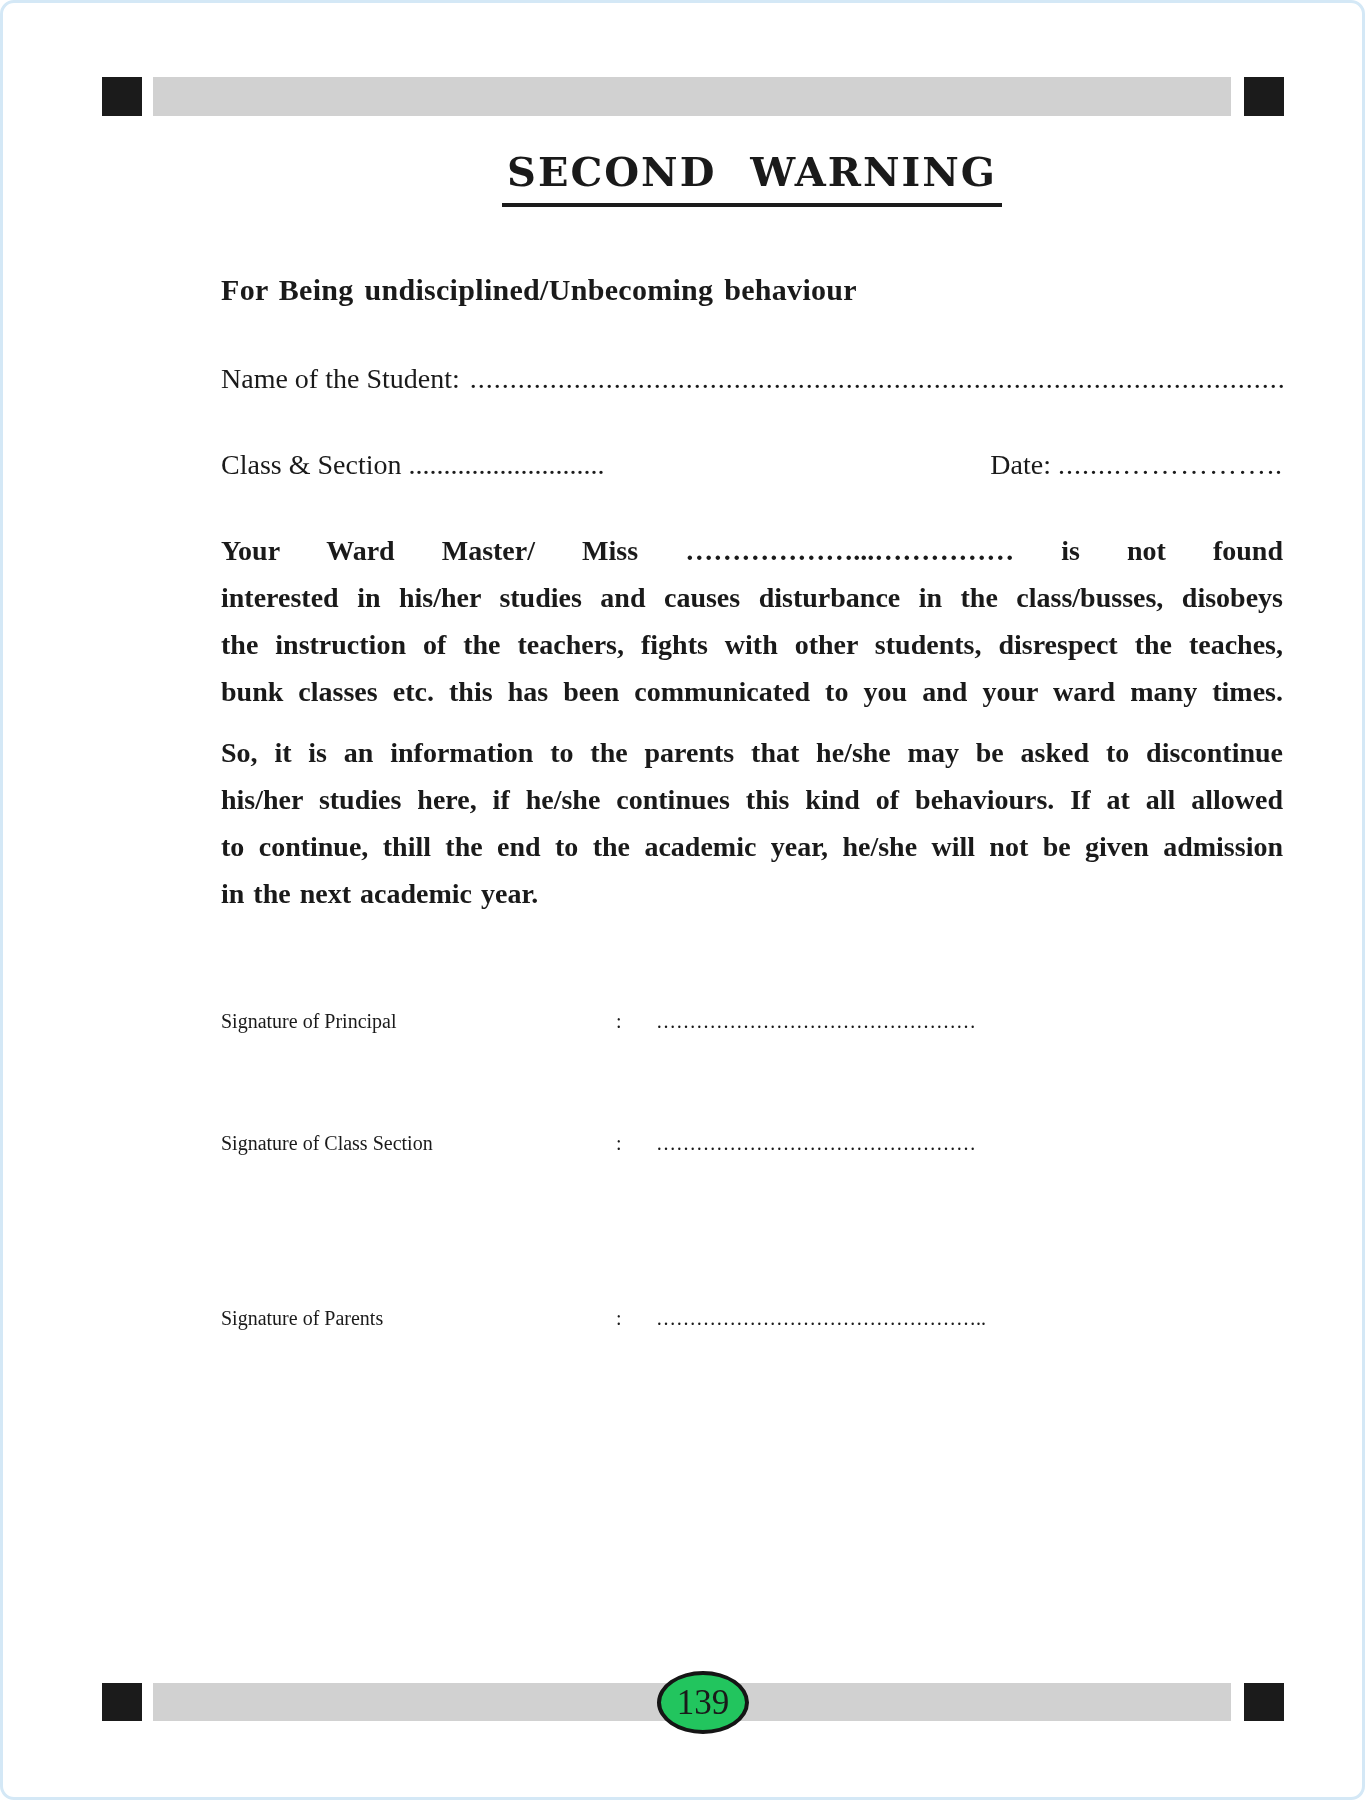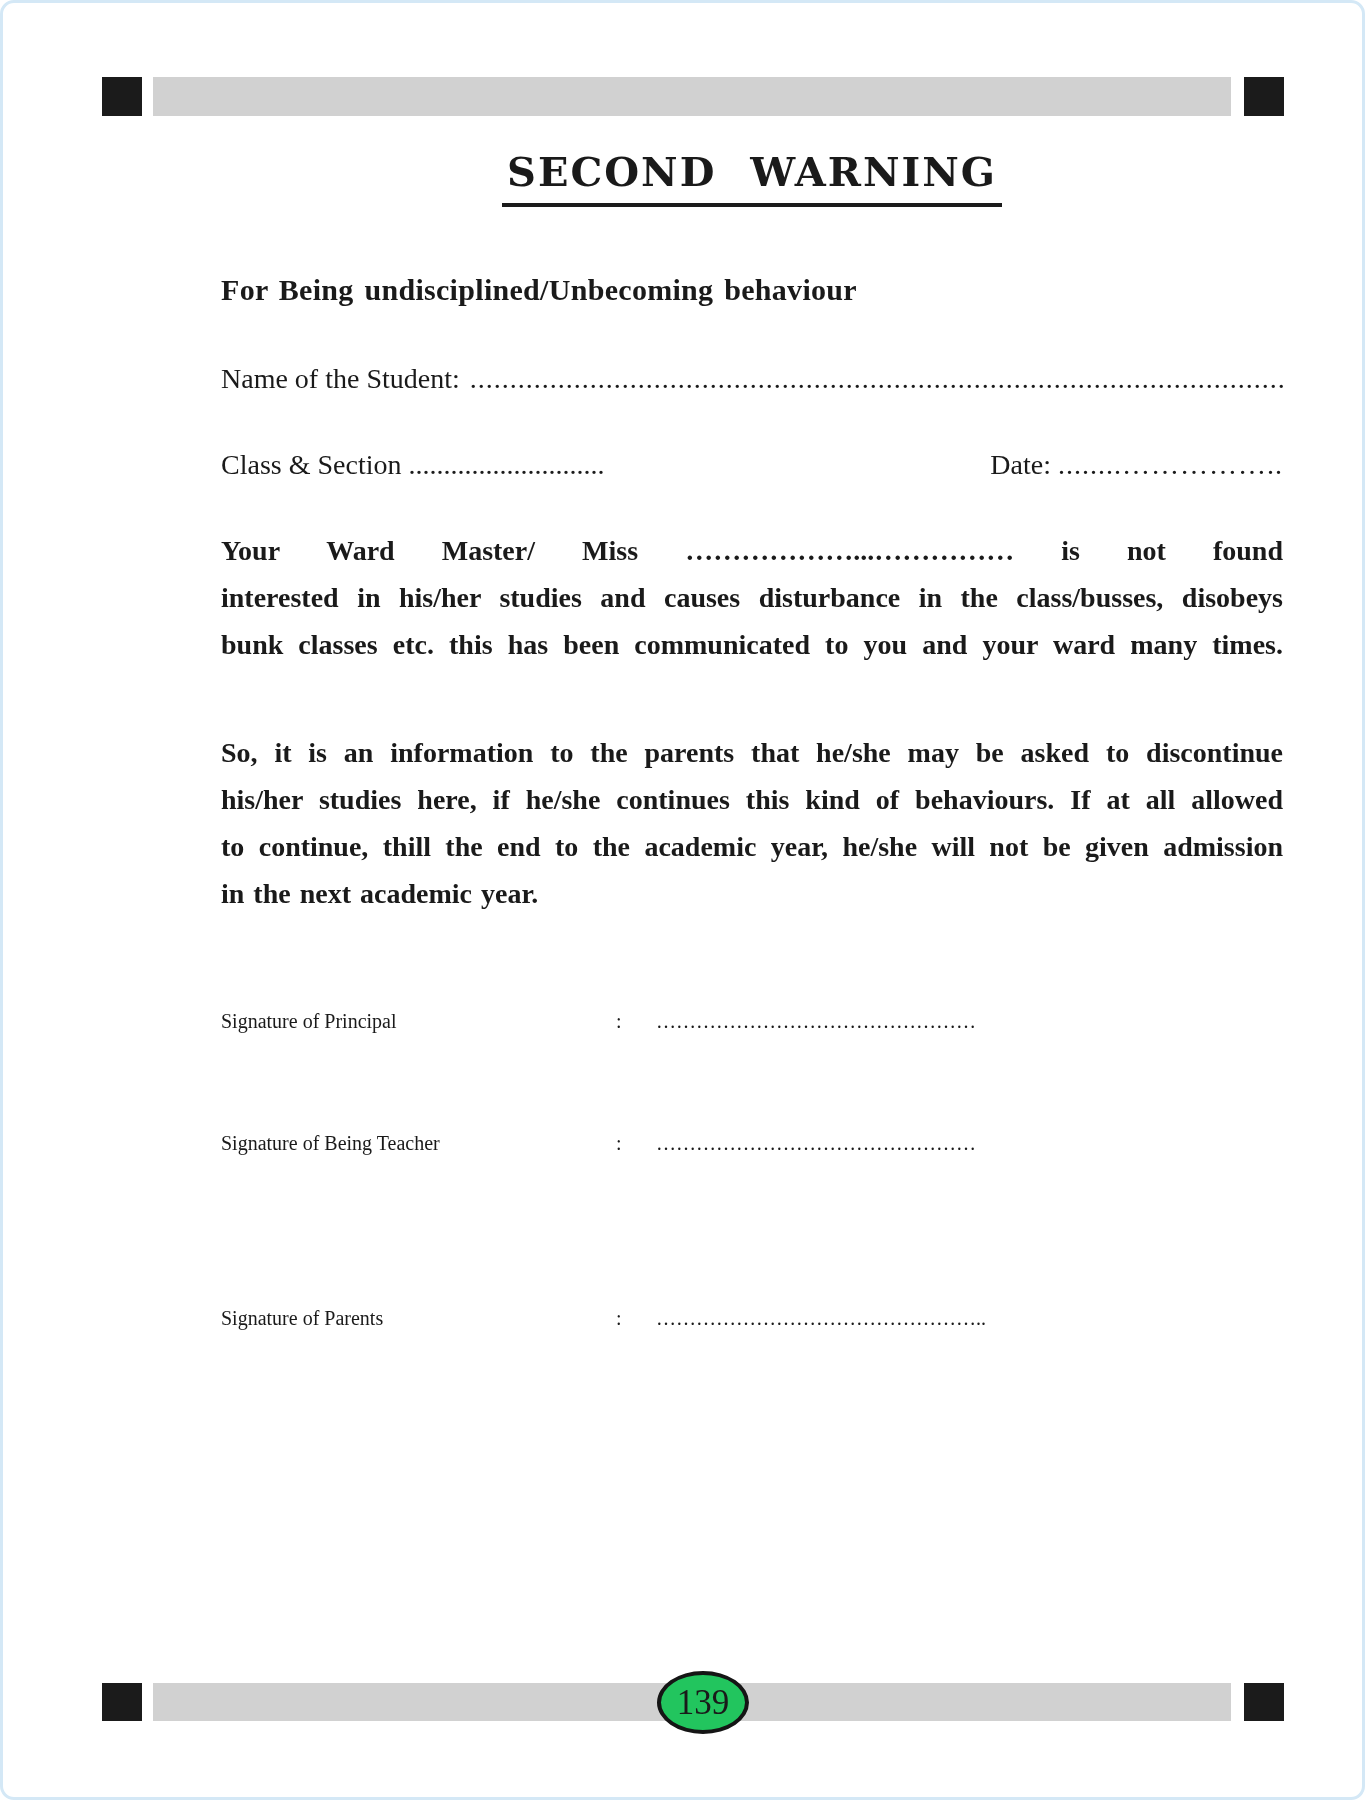--- a/index.html
+++ b/index.html
@@ -140,38 +140,39 @@
     </span>
     <span class="right-part">
       <span>Date:</span>
       <span class="dots-run">........……………..</span>
     </span>
   </div>
 
   <div class="col para para-1">
     <div class="jline">Your Ward Master/ Miss ………………...…………… is not found</div>
     <div class="jline">interested in his/her studies and causes disturbance in the class/busses, disobeys</div>
+    <div class="jline">the instruction of the teachers, fights with other students, disrespect the teaches,</div>
     <div class="jline">bunk classes etc. this has been communicated to you and your ward many times.</div>
   </div>
 
   <div class="col para para-2">
     <div class="jline">So, it is an information to the parents that he/she may be asked to discontinue</div>
     <div class="jline">his/her studies here, if he/she continues this kind of behaviours. If at all allowed</div>
     <div class="jline">to continue, thill the end to the academic year, he/she will not be given admission</div>
     <div class="jline last">in the next academic year.</div>
   </div>
 
   <div class="col sig-row sig-principal">
     <span class="sig-label">Signature of Principal</span>
     <span class="sig-colon">:</span>
     <span class="sig-dots">…………………………………………</span>
   </div>
 
   <div class="col sig-row sig-teacher">
-    <span class="sig-label">Signature of Being Teacher</span>
+    <span class="sig-label">Signature of Class Section</span>
     <span class="sig-colon">:</span>
     <span class="sig-dots">…………………………………………</span>
   </div>
 
   <div class="col sig-row sig-parents">
     <span class="sig-label">Signature of Parents</span>
     <span class="sig-colon">:</span>
     <span class="sig-dots">…………………………………………..</span>
   </div>
 

